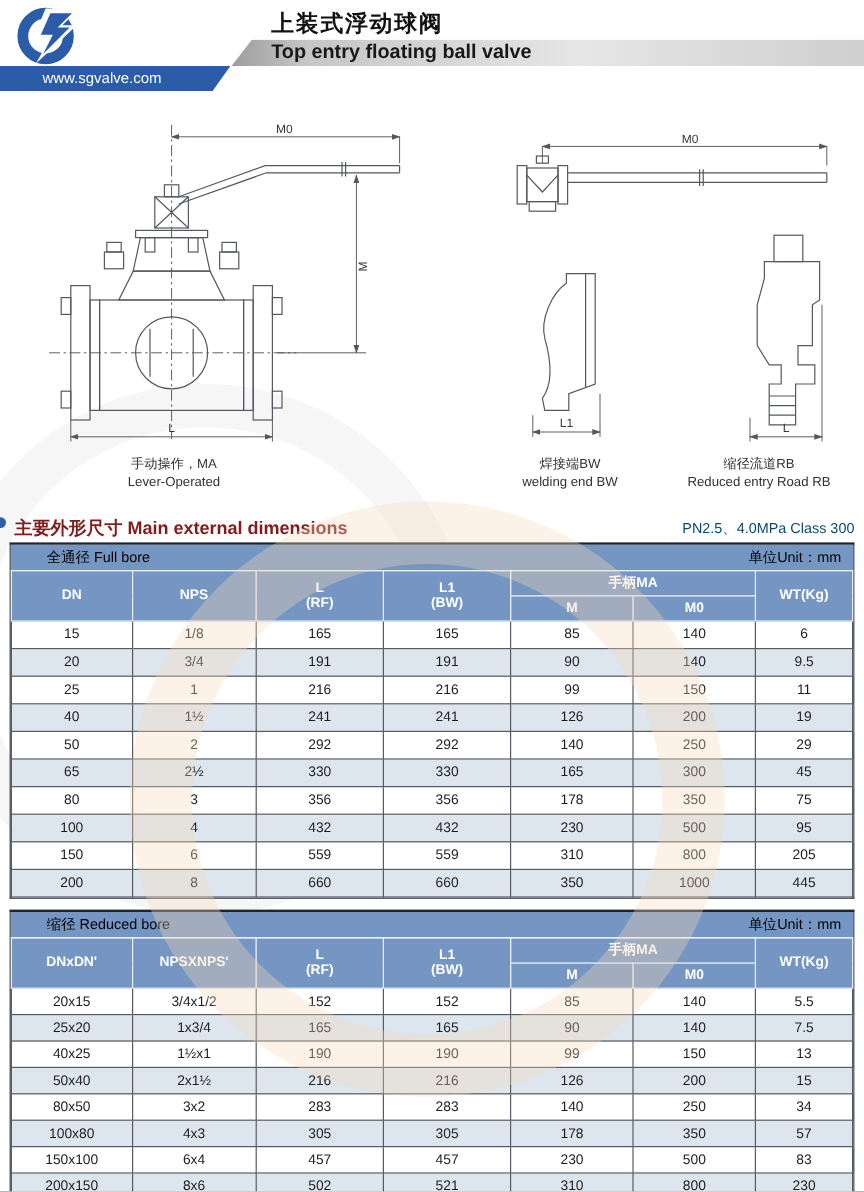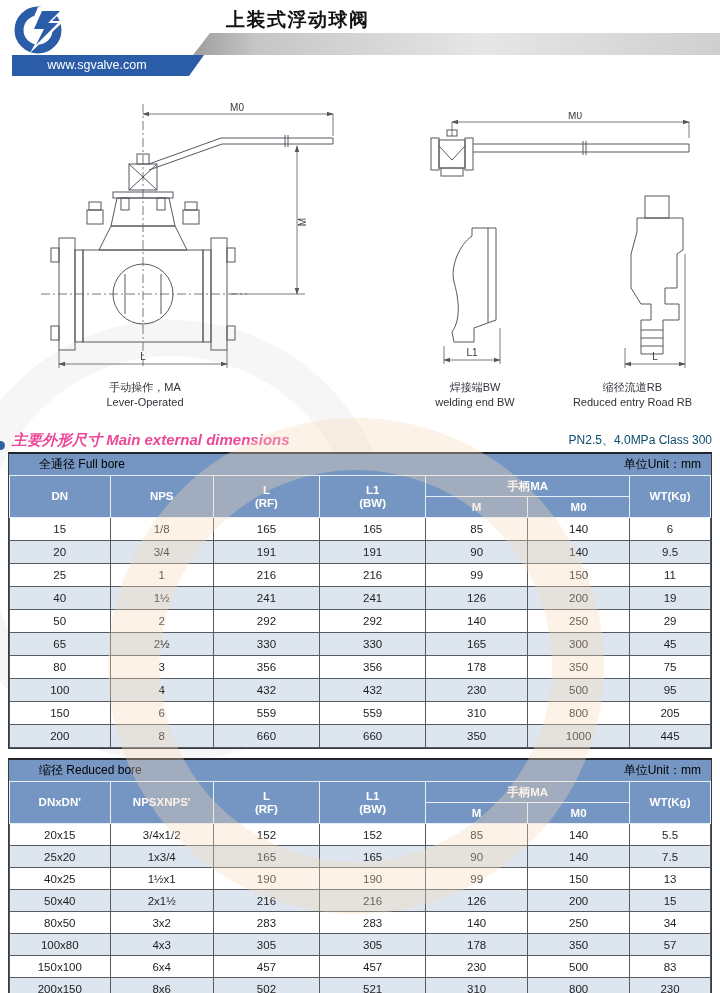--- a/index.html
+++ b/index.html
@@ -19,21 +19,21 @@
     background: linear-gradient(90deg,#9d9d9d 0%,#c6c6c6 12%,#e6e6e6 55%,#cfcfcf 100%);
     clip-path: polygon(17px 0, 100% 0, 100% 100%, 0 100%);
   }
   .title-cn { position:absolute; left:226px; top:7px; font-size:19px; font-weight:bold; color:#121212; letter-spacing:1.5px; }
   .title-en { position:absolute; left:226px; top:34px; font-size:16.5px; font-weight:bold; color:#181818; }
   .logo-mark { position:absolute; left:12px; top:5px; }
   .company { position:absolute; left:72px; top:8px; color:#2b5ca8; }
   .company-cn { font-size:27px; font-weight:bold; letter-spacing:3px; line-height:1.05; }
   .company-en { font-size:12.5px; font-weight:bold; letter-spacing:0.6px; margin-top:1px; }
   .web-banner {
-    position:absolute; left:12px; top:55px; width:192px; height:21px;
+    position:absolute; left:0; top:55px; width:192px; height:21px;
     background:#2b5ca8;
     clip-path: polygon(0 0, 100% 0, calc(100% - 15px) 100%, 0 100%);
     color:#fff; font-size:12.5px; line-height:21px; text-align:center; padding-right:22px; box-sizing:border-box;
   }
 
   
   .wm-gray {
     position:absolute; left:-50px; top:320px; width:370px; height:370px; border-radius:50%;
     border:36px solid rgba(214,214,214,0.22); z-index:0; pointer-events:none;
   }
@@ -49,21 +49,21 @@
   .lineart { stroke:#54585e; stroke-width:1; fill:none; }
   .dimline { stroke:#54585e; stroke-width:0.8; fill:none; }
   .dimtext { font-family:"Liberation Sans",sans-serif; font-size:10px; fill:#33373c; }
   .caption { position:absolute; text-align:center; font-size:11px; color:#2f3338; line-height:1.35; }
 
   
   .section-head {
     position:absolute; top:420px; left:0; right:8px; height:30px; z-index:2;
     display:flex; justify-content:space-between; align-items:flex-end;
   }
-  .section-title { display:flex; align-items:flex-end; font-size:15px; font-weight:bold; color:#ec4899;font-style:italic; }
+  .section-title { display:flex; align-items:flex-start; font-size:15px; font-weight:bold; color:#7f1d1d; }
   .section-bullet { width:9px; height:9px; border-radius:50%; background:#2f5fa5; margin-left:-4px; margin-right:7px; }
   .pressure-class { font-size:12px; color:#0c4a6e; padding-bottom:1px; }
 
   
   .table-wrap {
     position:absolute; left:8px; right:8px; z-index:2;
     border:1.5px solid #363b42; border-top:2.5px solid #20242b; background:#fff;
   }
   .tw1 { top:452px; }
   .tw2 { top:758px; }
@@ -89,20 +89,21 @@
 </head>
 <body>
 
 <div class="page">
 
   <div class="wm-gray"></div>
 
   <div class="header">
     <div class="gray-band"></div>
     <div class="title-cn">上装式浮动球阀</div>
+    <div class="title-en">Top entry floating ball valve</div>
 
     <div class="logo-mark">
       <svg width="54" height="50" viewBox="0 0 54 50">
         <circle cx="26" cy="25" r="19" fill="none" stroke="#2b5ca8" stroke-width="9"></circle>
         <polygon points="26,2 54,2 40,16 52,16 18,48 30,26 16,26" fill="#ffffff"></polygon>
         <polygon points="30,6 48,6 36,18 46,18 24,40 32,24 22,24" fill="#2b5ca8"></polygon>
       </svg>
     </div>
     <div class="web-banner">www.sgvalve.com</div>
   </div>

